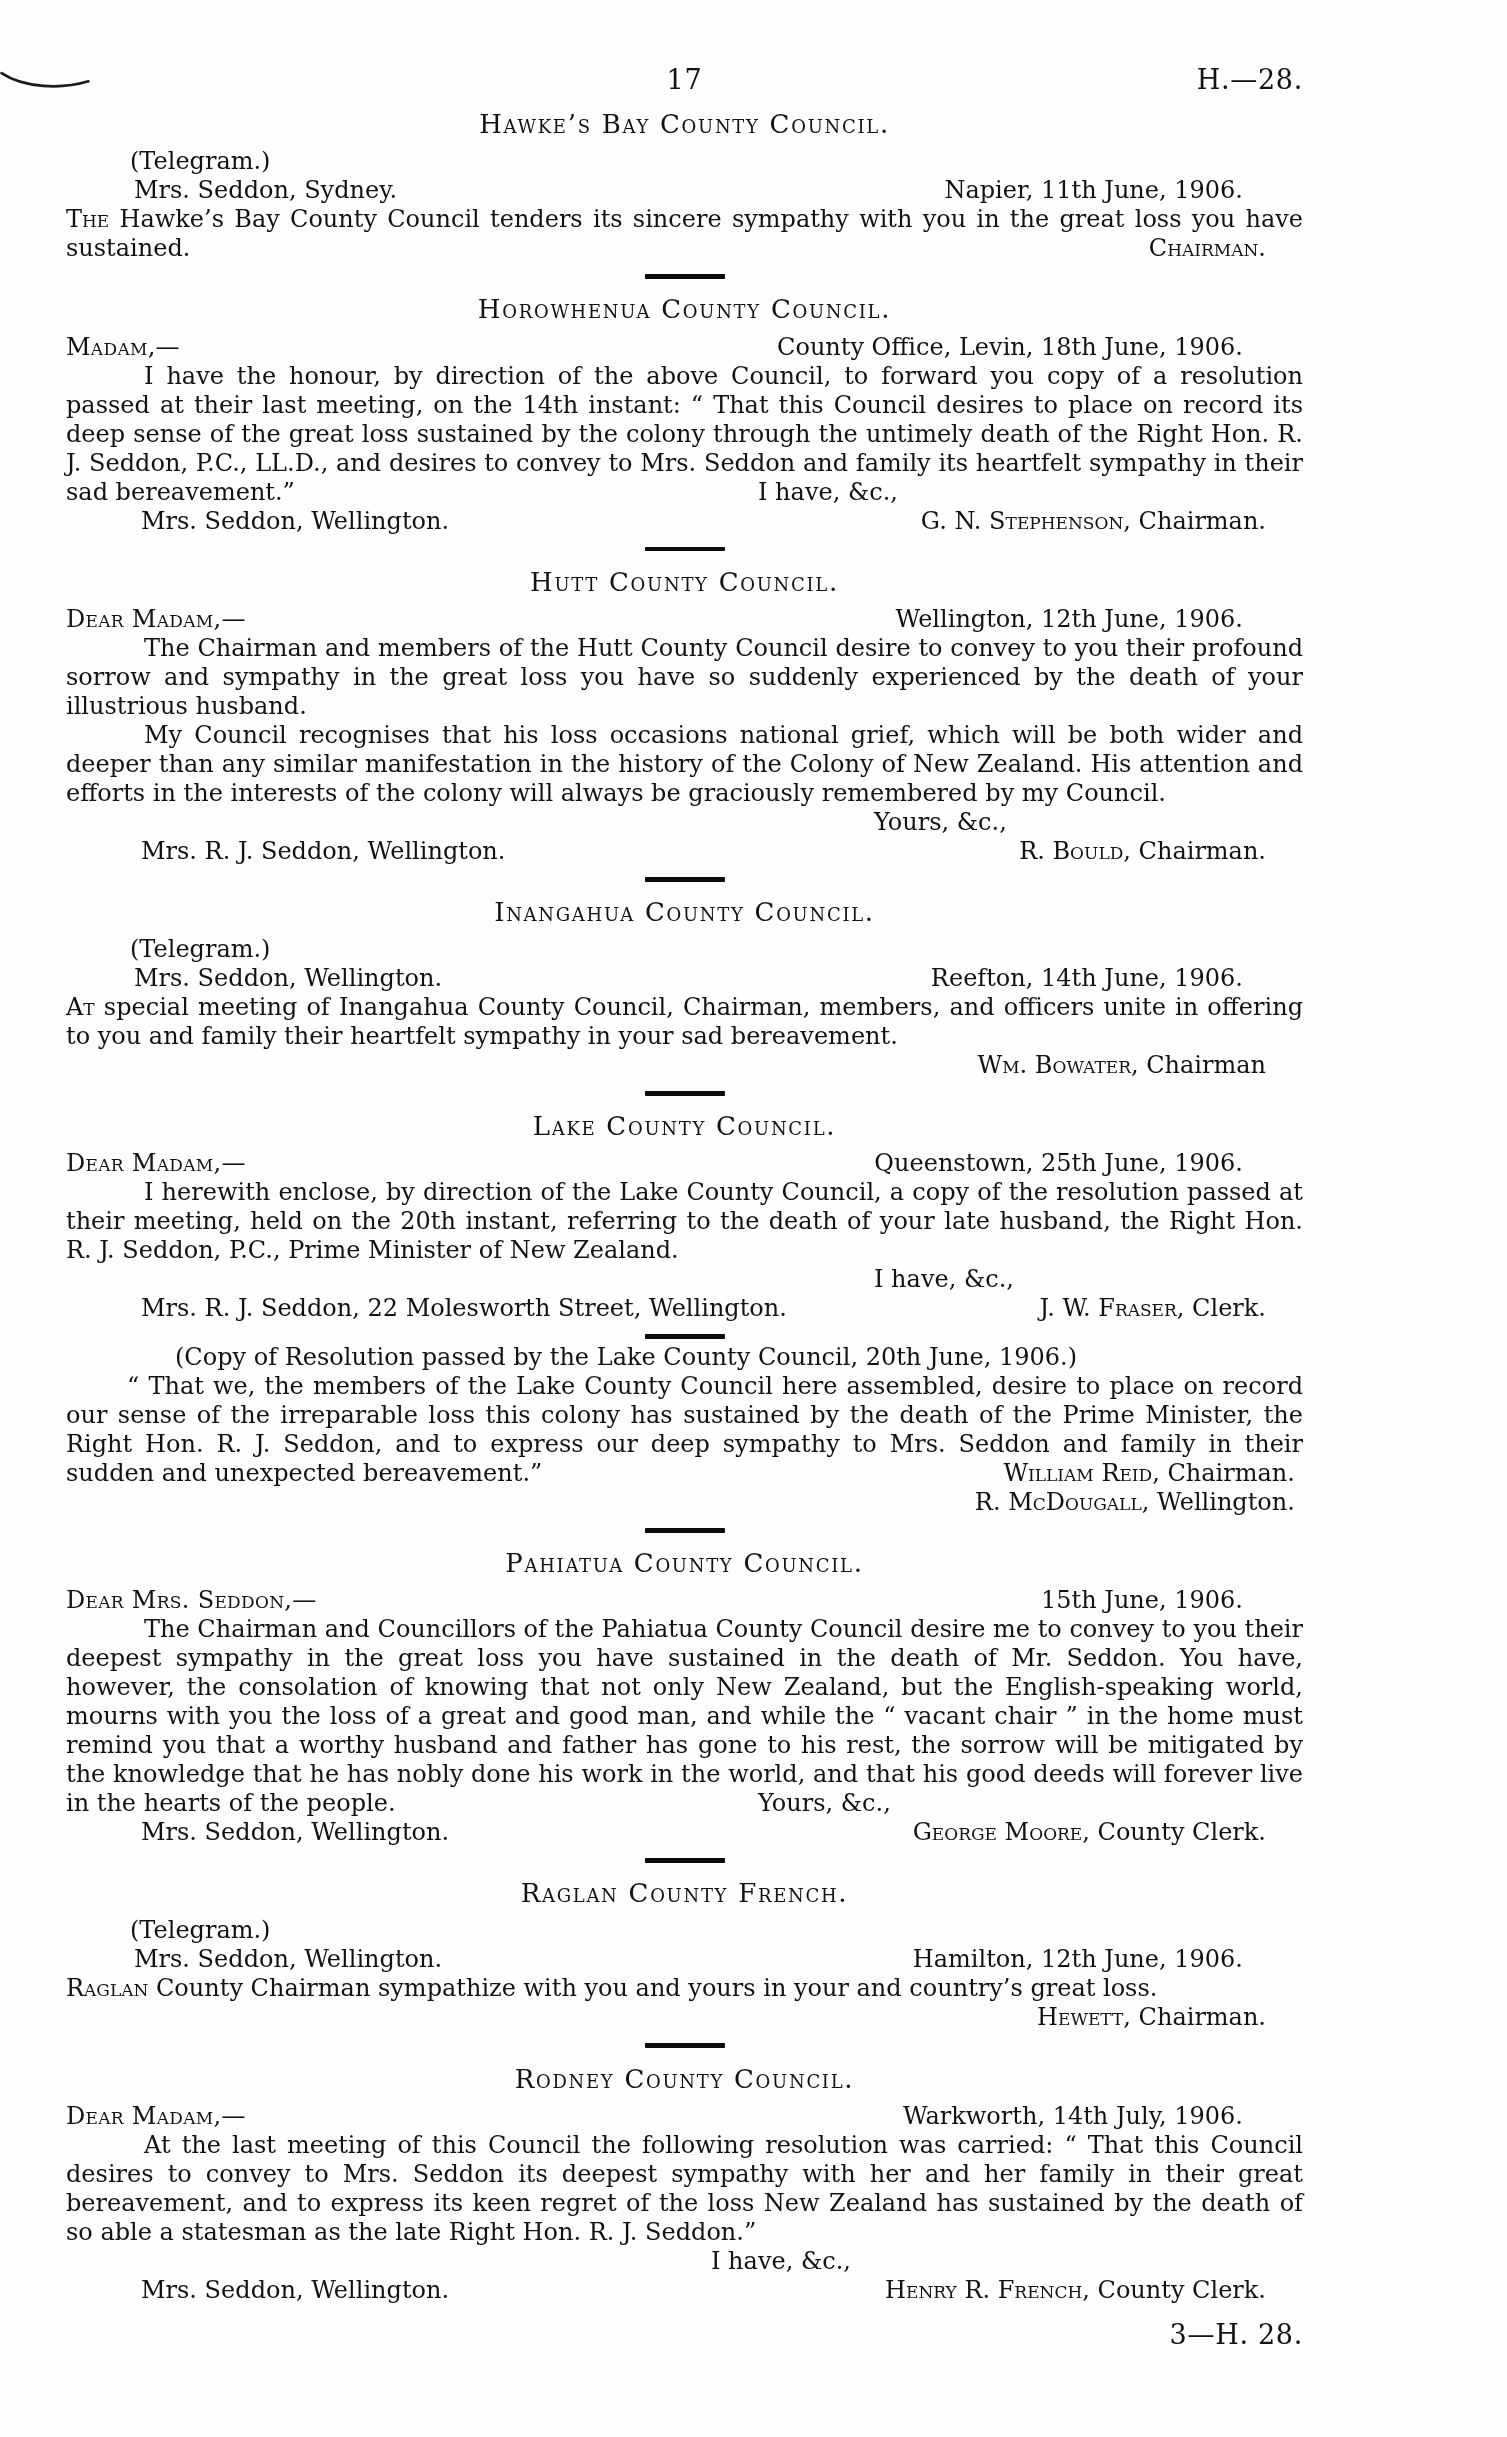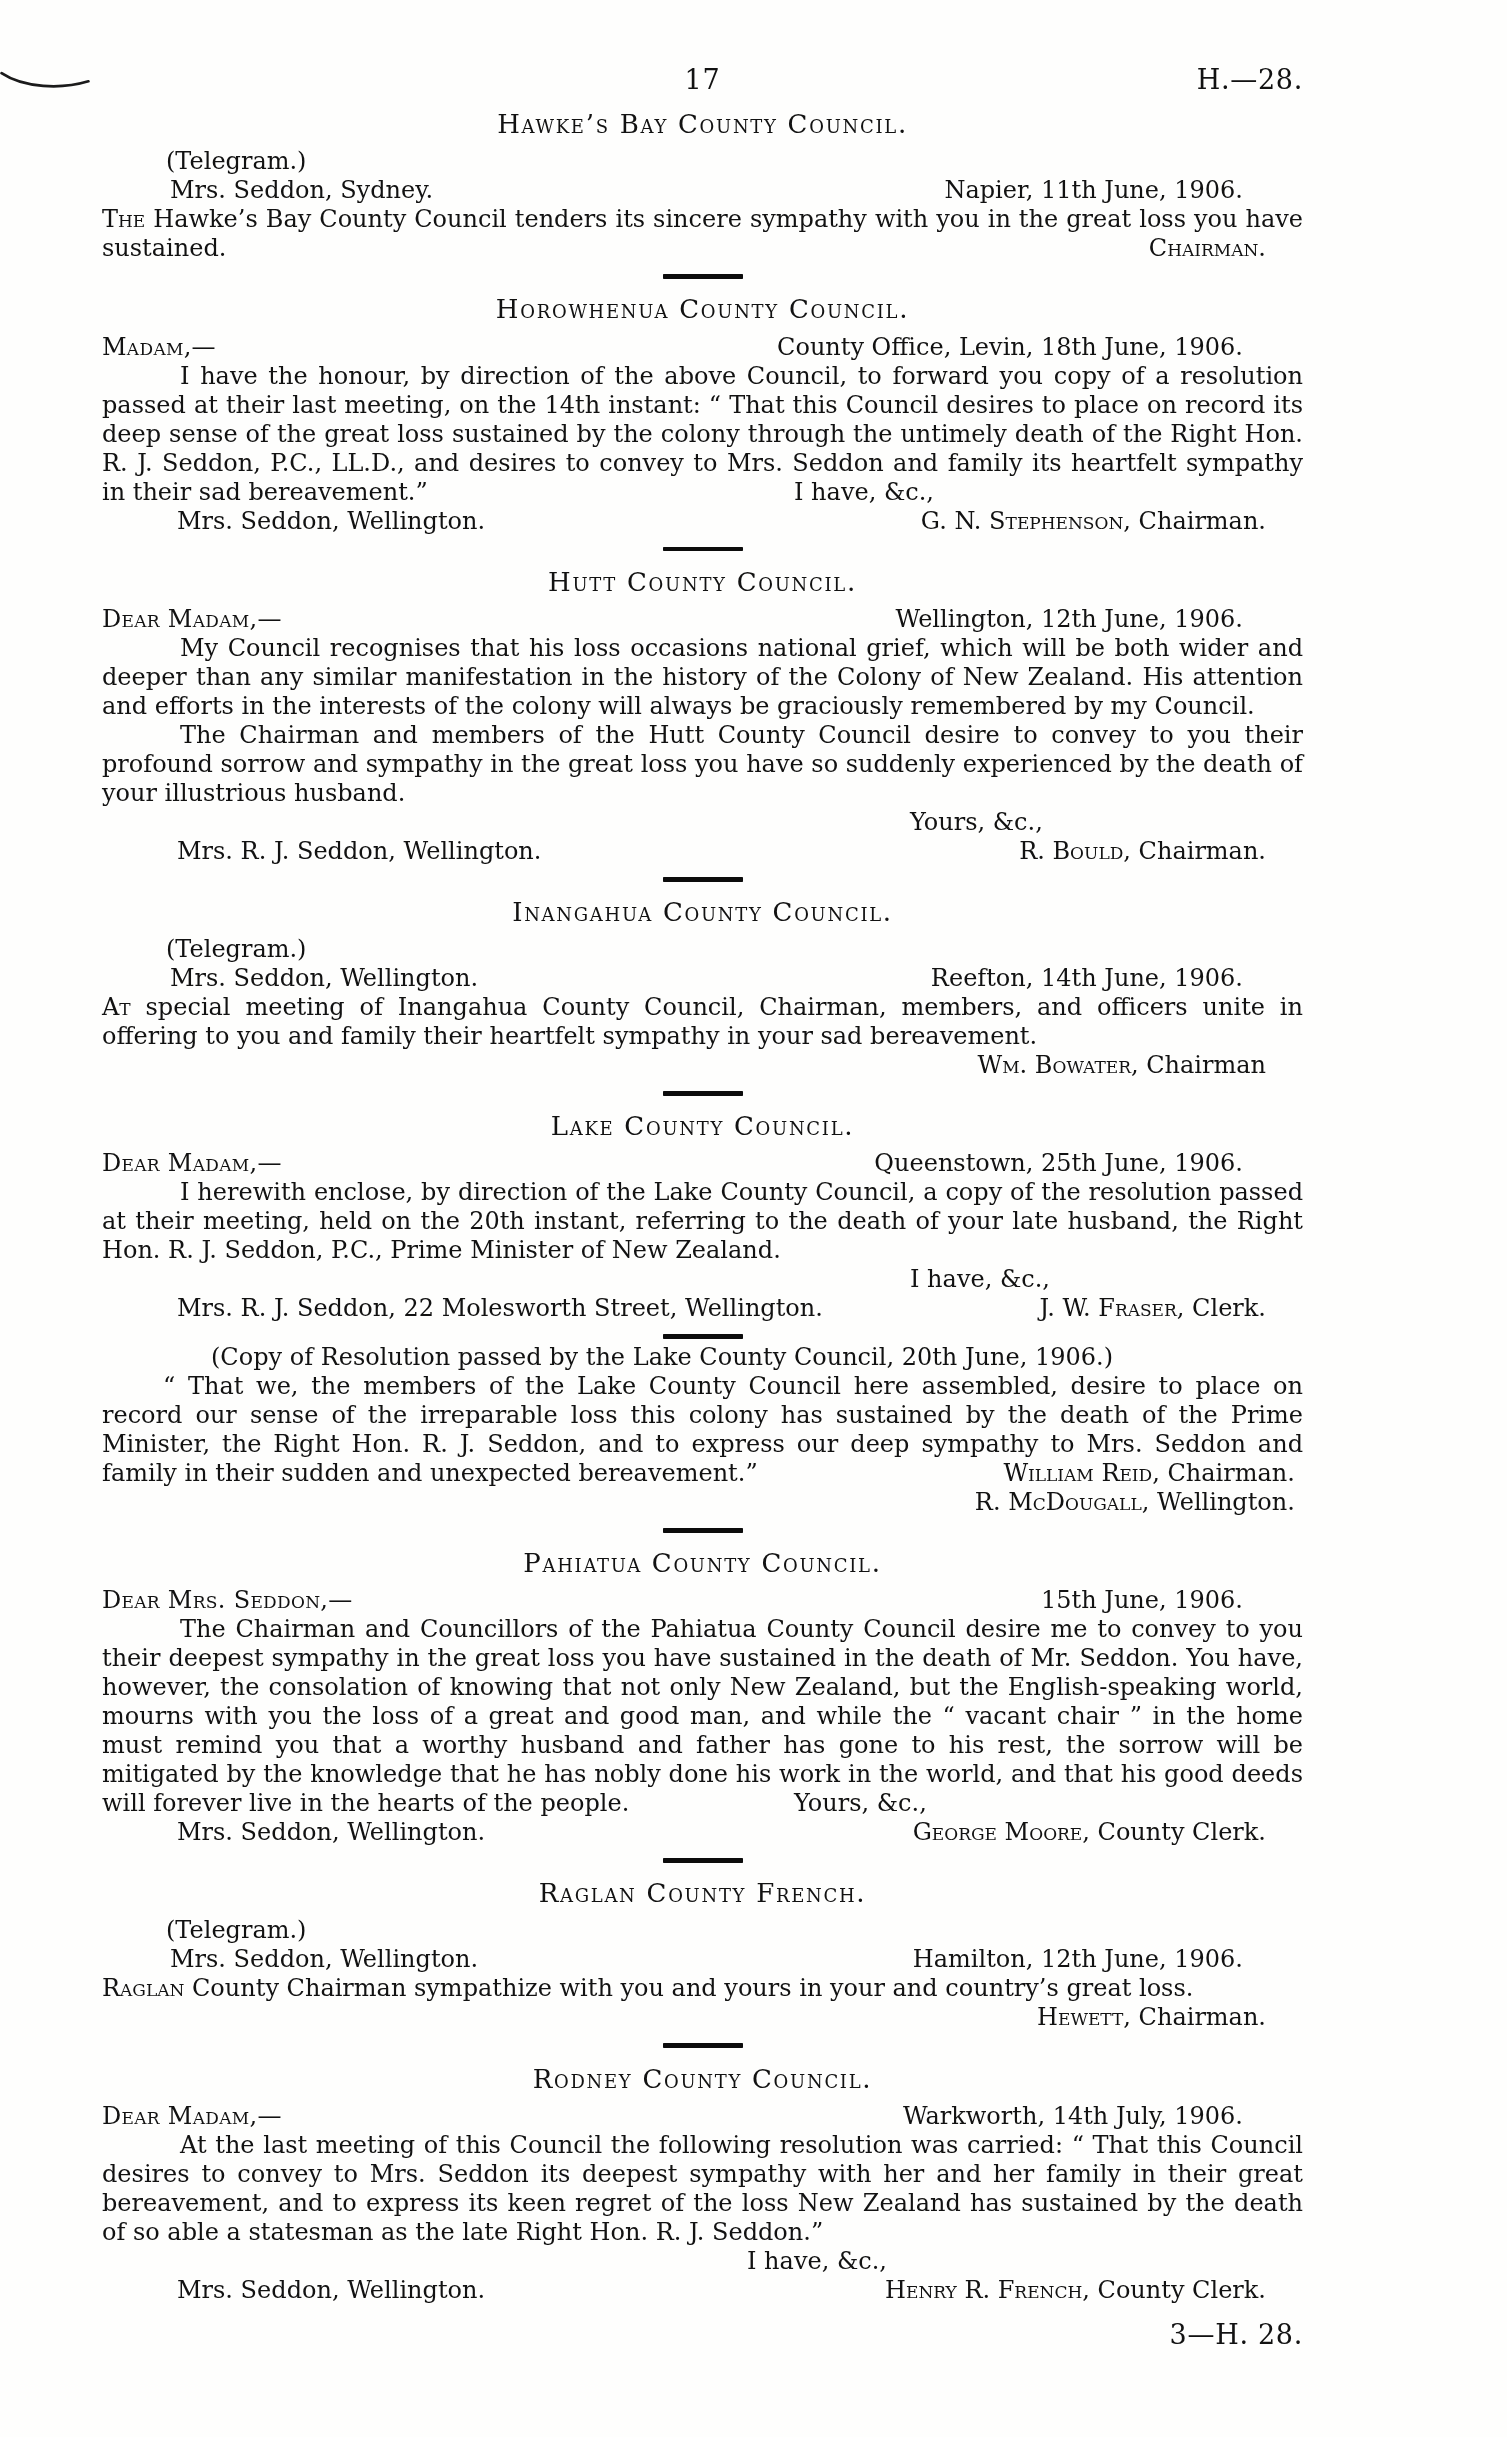--- a/index.html
+++ b/index.html
@@ -4,21 +4,21 @@
 <style>
   html,body{margin:0;padding:0;background:#ffffff;}
   .page{
     position:relative;
     width:1507px;height:2438px;
     box-sizing:border-box;
     background:#fefefd;
     color:#121212;
     font-family:"DejaVu Serif","Liberation Serif",serif;
     font-size:24px;line-height:29px;
-    padding:65px 204px 0 102px;
+    padding:65px 204px 0 66px;
     overflow:hidden;
   }
   .sc{font-variant:small-caps;}
   .page-header{
     display:grid;grid-template-columns:1fr auto 1fr;
     align-items:baseline;margin-bottom:12.2px;font-size:27px;
   }
   .page-num{text-align:center;letter-spacing:0.7px;}
   .doc-ref{text-align:right;padding-right:0px;letter-spacing:0.7px;}
   section{margin:0;}
@@ -95,22 +95,22 @@
     </div>
     <div class="divider"></div>
   </section>
 
   <section>
     <h2 class="title">Hutt County Council.</h2>
     <div class="line">
       <span class="salut sc">Dear Madam,—</span>
       <span class="dateline">Wellington, 12th June, 1906.</span>
     </div>
+    <p class="body ind">The Chairman and members of the Hutt County Council desire to convey to you their profound sorrow and sympathy in the great loss you have so suddenly experienced by the death of your illustrious husband.</p>
     <p class="body ind">My Council recognises that his loss occasions national grief, which will be both wider and deeper than any similar manifestation in the history of the Colony of New Zealand.  His attention and efforts in the interests of the colony will always be graciously remembered by my Council.</p>
-    <p class="body ind">The Chairman and members of the Hutt County Council desire to convey to you their profound sorrow and sympathy in the great loss you have so suddenly experienced by the death of your illustrious husband.</p>
     <div class="closing cl-b">Yours, &amp;c.,</div>
     <div class="sigline">
       <span class="addr-low">Mrs. R. J. Seddon, Wellington.</span>
       <span class="sig"><span class="sc">R. Bould</span><span>, Chairman.</span></span>
     </div>
     <div class="divider"></div>
   </section>
 
   <section>
     <h2 class="title">Inangahua County Council.</h2>

